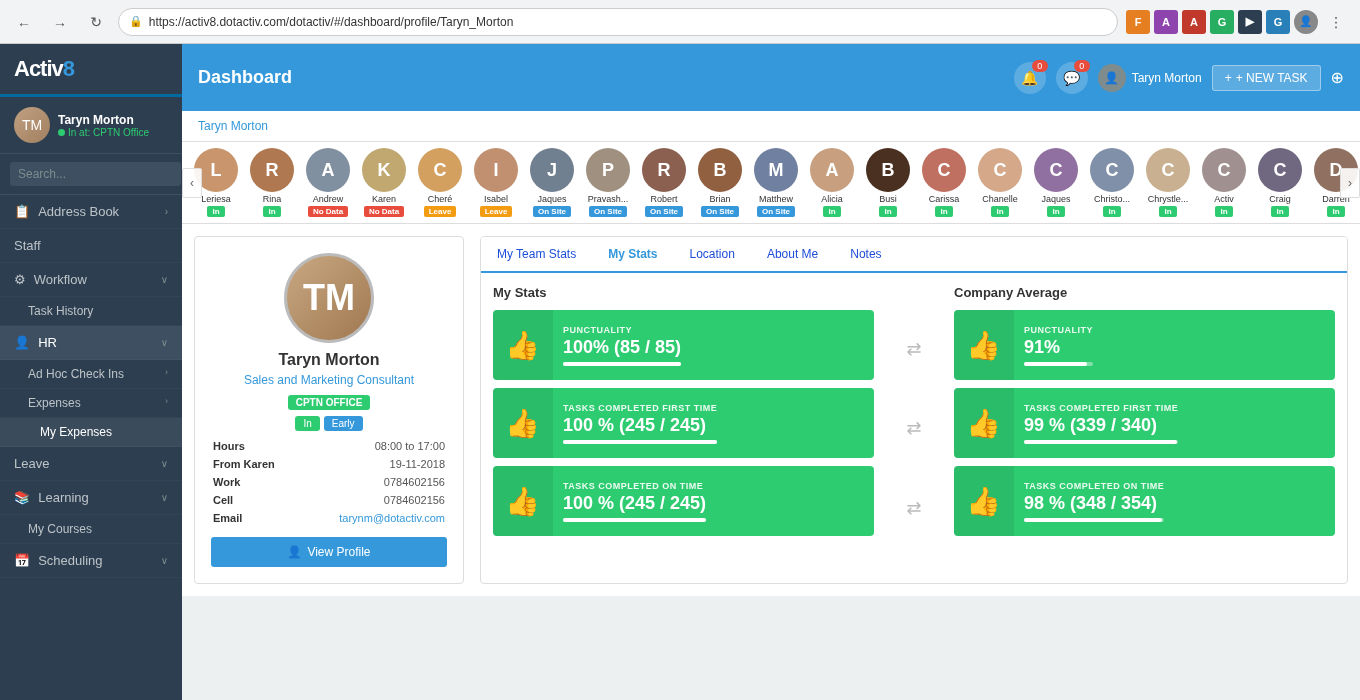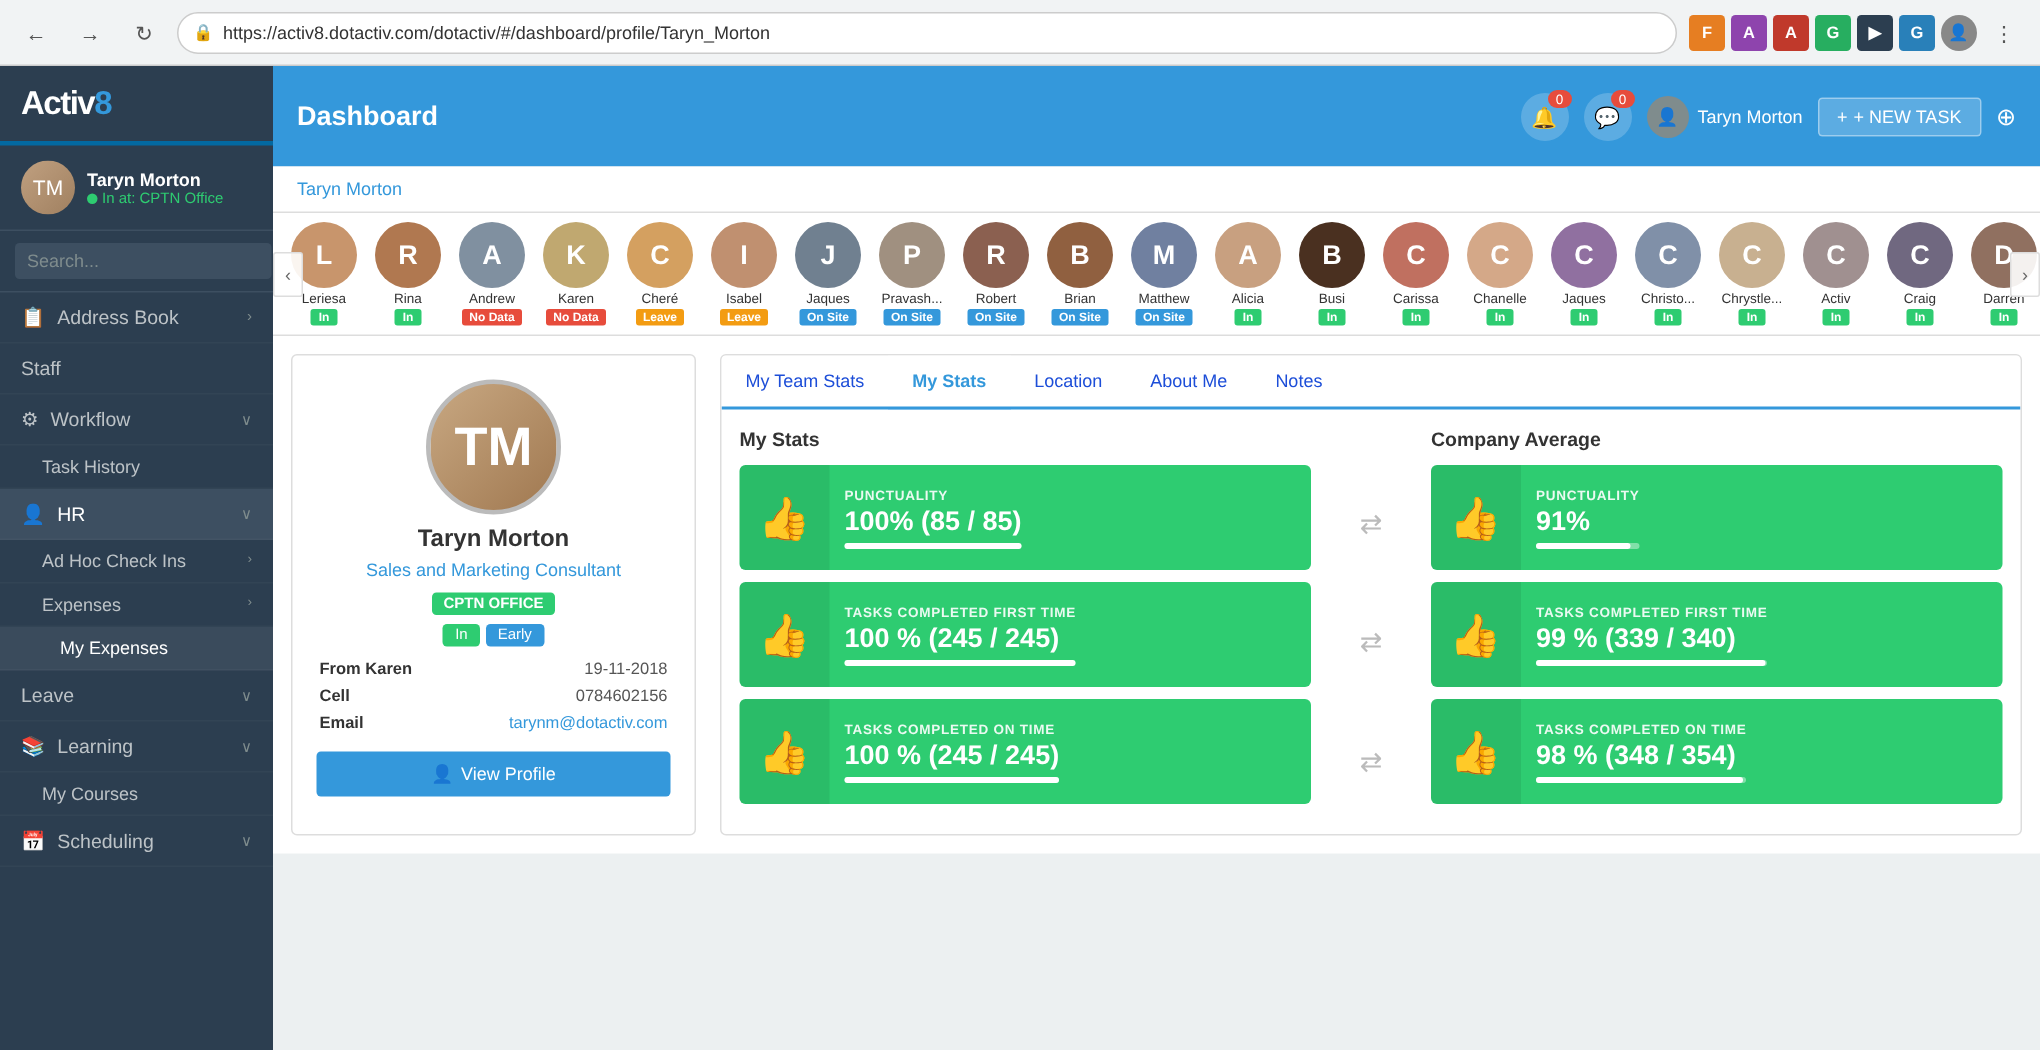--- a/index.html
+++ b/index.html
@@ -670,23 +670,31 @@
           </div>
           <div class="profile-badge-row">
             <span class="profile-badge">CPTN OFFICE</span>
           </div>
           <div class="profile-badge-row">
             <span class="profile-badge-in">In</span>
             <span class="profile-badge-early">Early</span>
           </div>
           <table class="profile-info-table">
             <tbody>
+                <tr>
+              <td>Hours</td>
+              <td>08:00 to 17:00</td>
+            </tr>
             <tr>
               <td>From Karen</td>
               <td>19-11-2018</td>
+            </tr>
+            <tr>
+              <td>Work</td>
+              <td>0784602156</td>
             </tr>
             <tr>
               <td>Cell</td>
               <td>0784602156</td>
             </tr>
             <tr>
               <td>Email</td>
               <td><a class="email-link" href="#">tarynm@dotactiv.com</a></td>
             </tr>
           </tbody>

